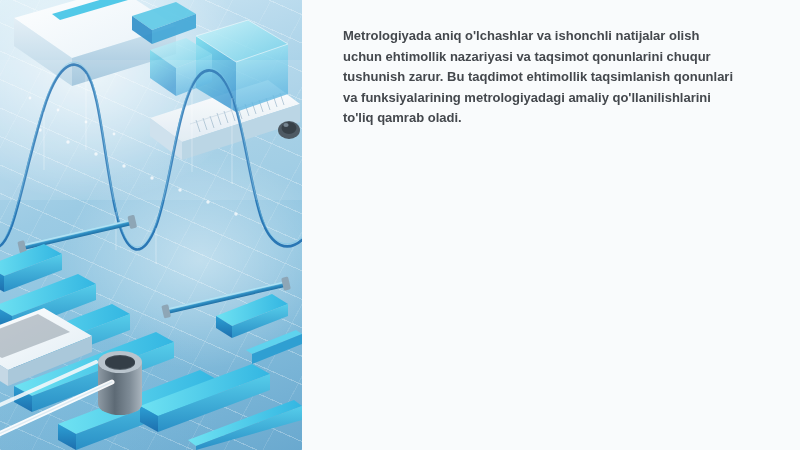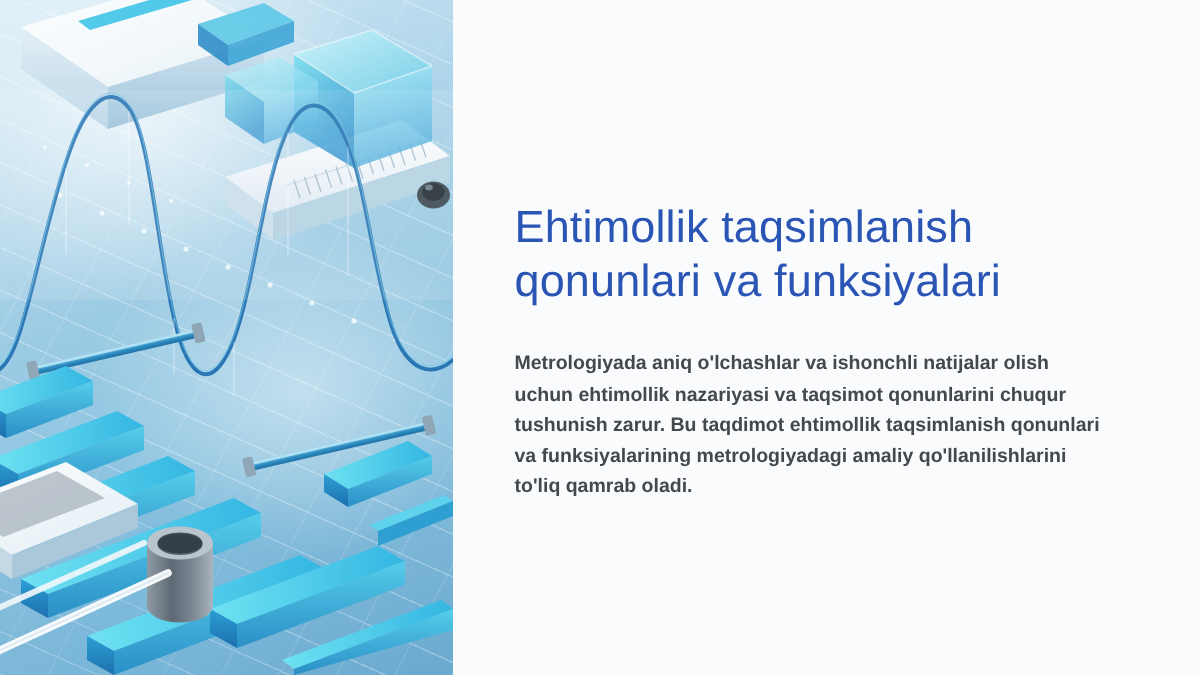--- a/index.html
+++ b/index.html
@@ -356,17 +356,16 @@
         <line x1="-10" y1="438" x2="112" y2="382" stroke="#ffffff" stroke-width="5" opacity="0.95"></line>
         <line x1="-10" y1="438" x2="112" y2="382" stroke="#dce9f1" stroke-width="1.4" opacity="0.9"></line>
         <line x1="-16" y1="412" x2="96" y2="362" stroke="#f2f8fb" stroke-width="4" opacity="0.9"></line>
       </g>
 
       <rect x="0" y="60" width="302" height="140" fill="#ffffff" opacity="0.10"></rect>
     </svg>
   </div>
 
   <div class="content">
-    <h1 class="title">Ehtimollik taqsimlanish qonunlari va funksiyalari</h1>
     <p class="body-copy">Metrologiyada aniq o'lchashlar va ishonchli natijalar olish uchun ehtimollik nazariyasi va taqsimot qonunlarini chuqur tushunish zarur. Bu taqdimot ehtimollik taqsimlanish qonunlari va funksiyalarining metrologiyadagi amaliy qo'llanilishlarini to'liq qamrab oladi.</p>
   </div>
 
 </div>
 
 </body></html>

